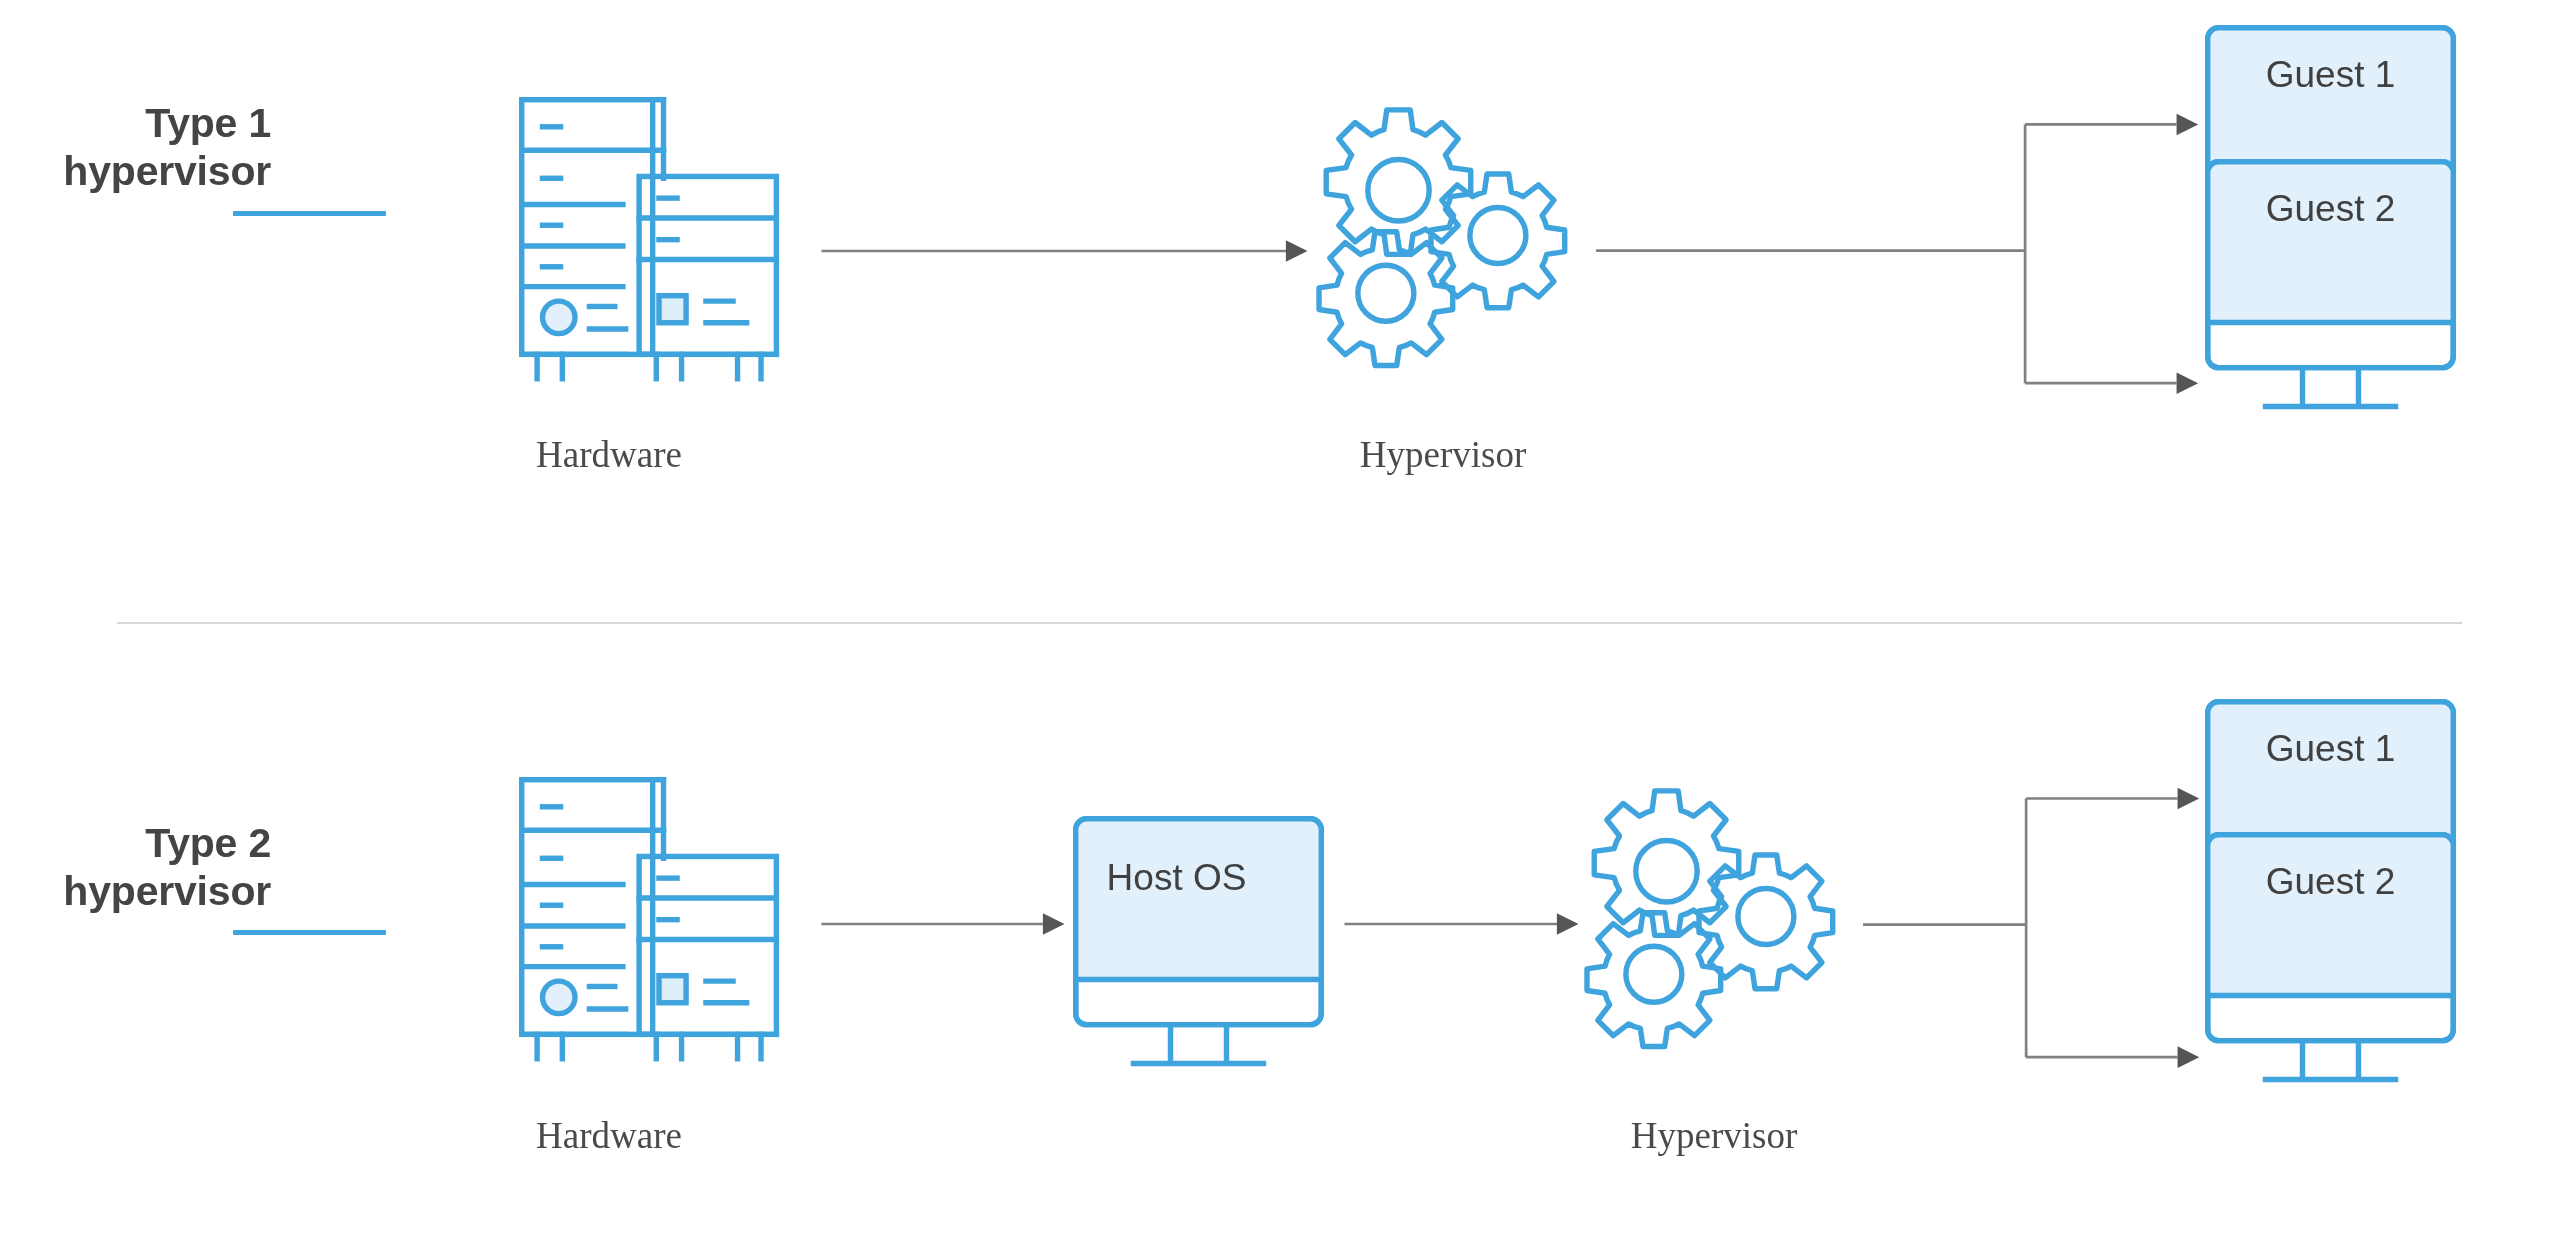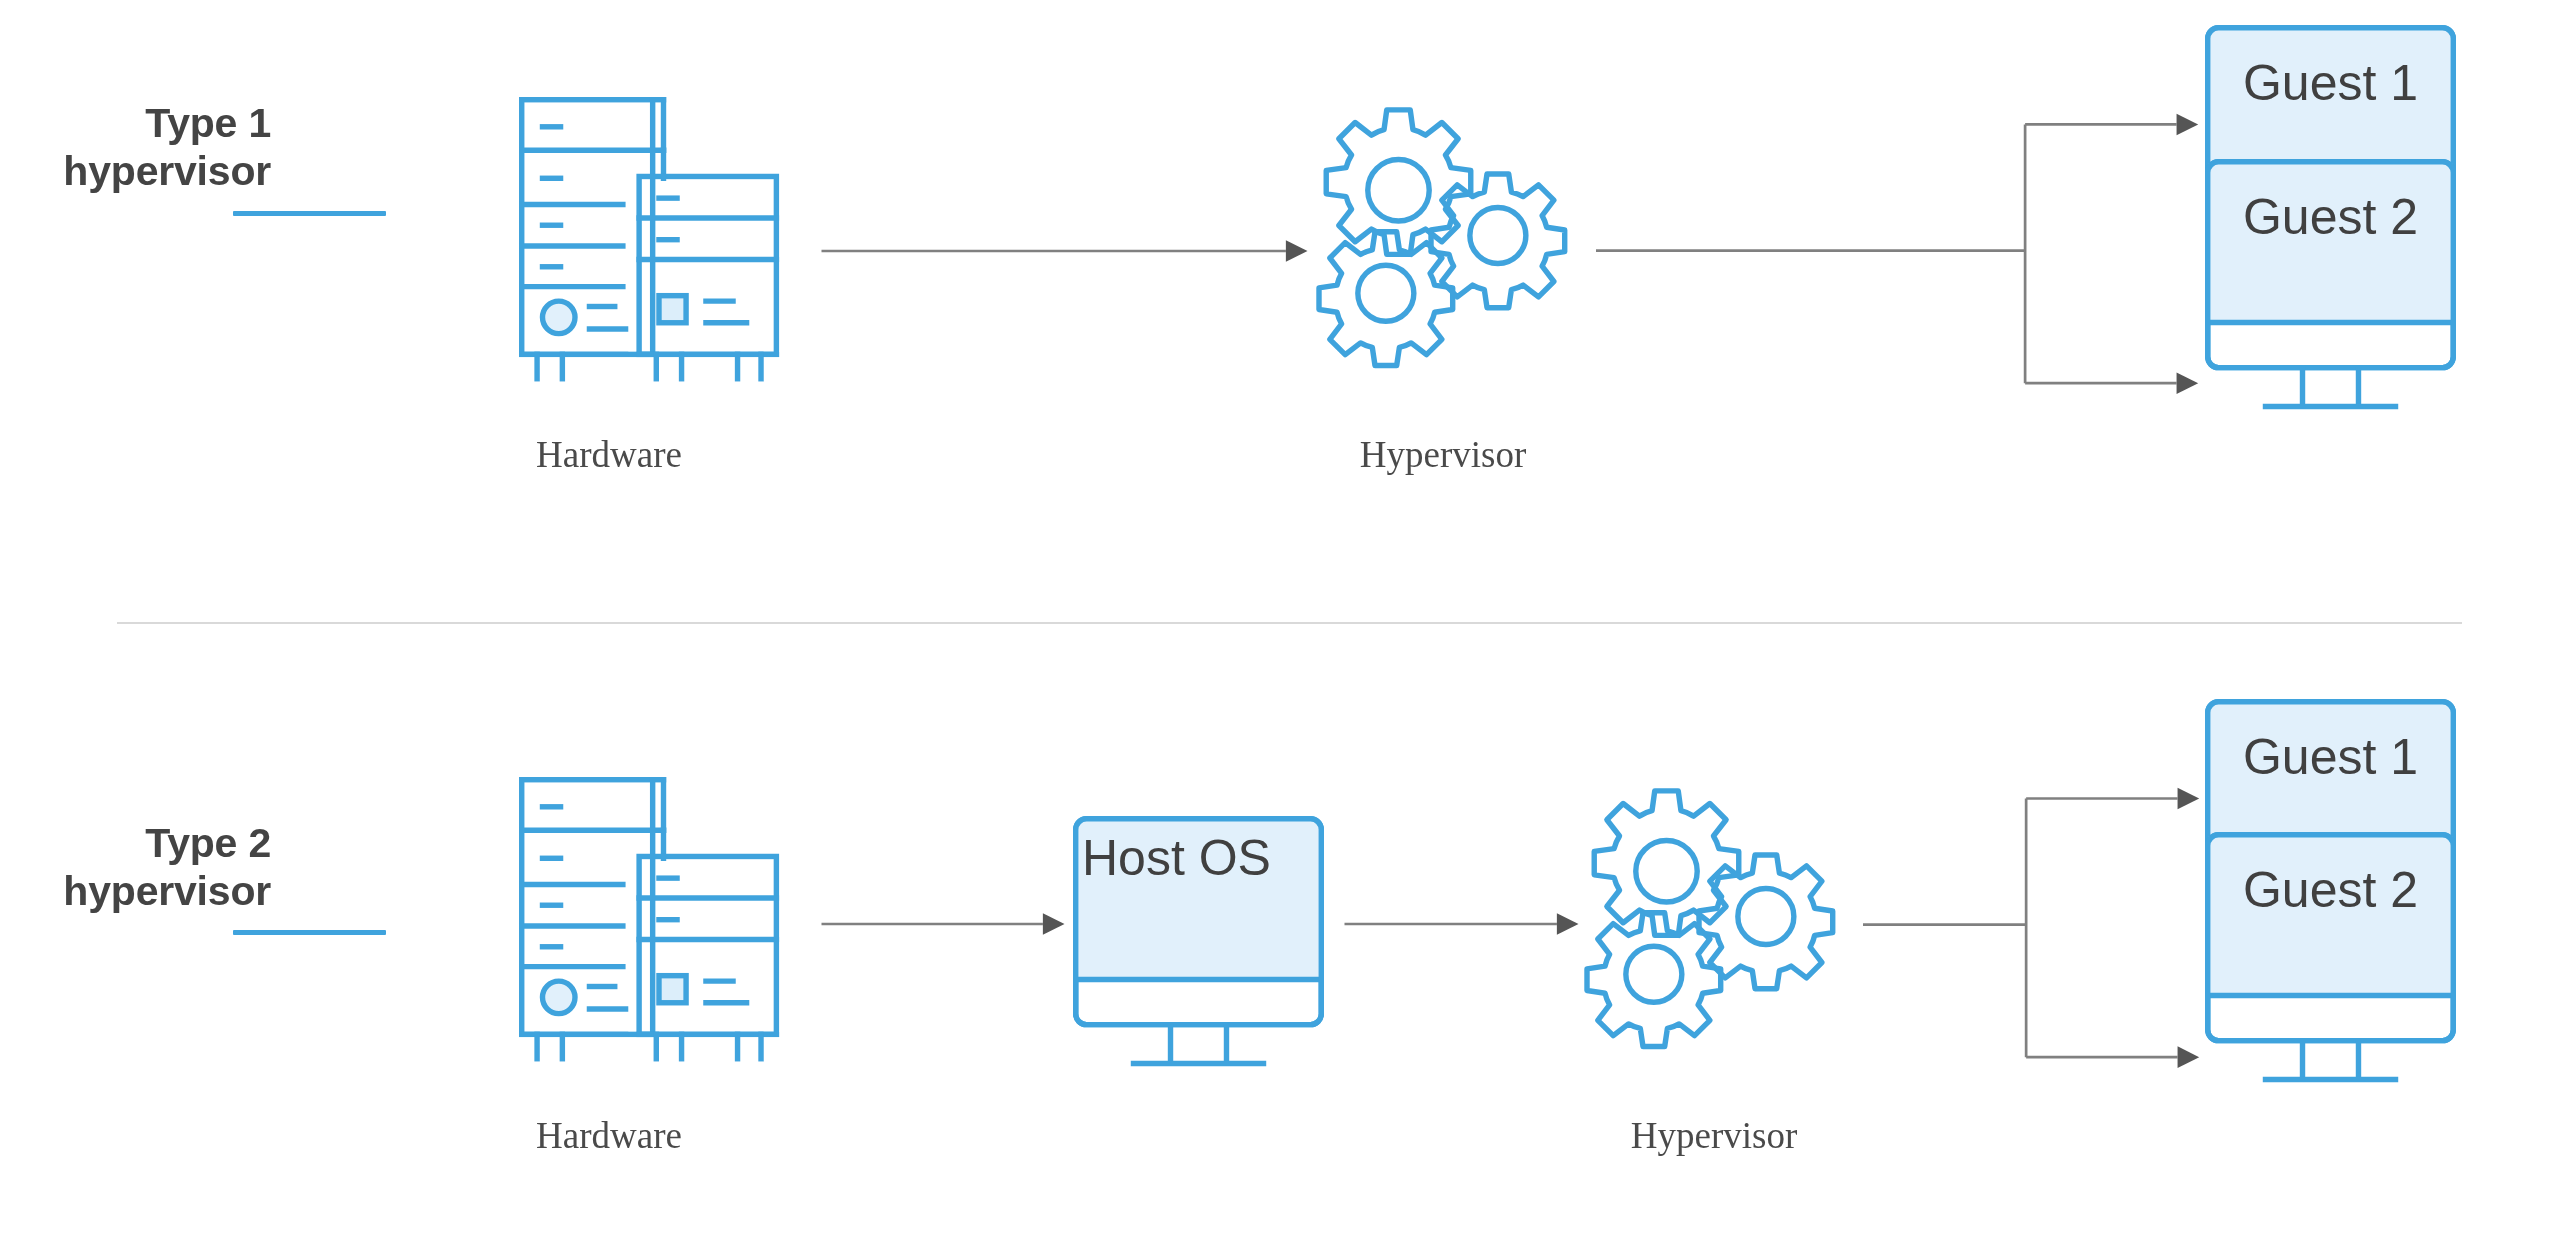--- a/index.html
+++ b/index.html
@@ -58,21 +58,21 @@
 
   
   .node{position:absolute;}
   .node svg{display:block;overflow:visible;}
 
   
   .screen-text{
     position:absolute;
     text-align:center;
     color:#404040;
-    font-size:50px;
+    font-size:37px;
     white-space:nowrap;
     pointer-events:none;
   }
 </style>
 </head>
 <body>
 
 <div id="stage">
 
   <div class="row" id="row1">
@@ -254,21 +254,21 @@
       <svg width="251" height="262" viewBox="0 0 278 290">
         <rect x="3" y="3" width="272" height="228" rx="12" ry="12" fill="#ffffff" stroke="#3fa3dd" stroke-width="6"></rect>
         <path d="M9,3 h260 a6,6 0 0 1 6,6 v172 h-272 v-172 a6,6 0 0 1 6,-6 z" fill="#e1f0fb" stroke="none"></path>
         <line x1="3" y1="181" x2="275" y2="181" stroke="#3fa3dd" stroke-width="6"></line>
         <rect x="3" y="3" width="272" height="228" rx="12" ry="12" fill="none" stroke="#3fa3dd" stroke-width="6"></rect>
         <line x1="108" y1="231" x2="108" y2="272" stroke="#3fa3dd" stroke-width="6"></line>
         <line x1="170" y1="231" x2="170" y2="272" stroke="#3fa3dd" stroke-width="6"></line>
         <line x1="64" y1="274" x2="214" y2="274" stroke="#3fa3dd" stroke-width="6"></line>
       </svg>
     </div>
-    <div class="screen-text" style="left:1073px;top:207px;width:207px;">Host OS</div>
+    <div class="screen-text" style="left:1073px;top:235px;width:207px;">Host OS</div>
 
     <div class="node" style="left:1344px;top:284px;">
       <svg width="235" height="36" viewBox="0 0 260 40">
         <line x1="0" y1="20" x2="236" y2="20" stroke="#808080" stroke-width="3"></line>
         <polygon points="236,8 260,20 236,32" fill="#555555"></polygon>
       </svg>
     </div>
 
     <div class="node" style="left:1587px;top:158px;">
       <svg width="271" height="262" viewBox="0 0 300 290">

